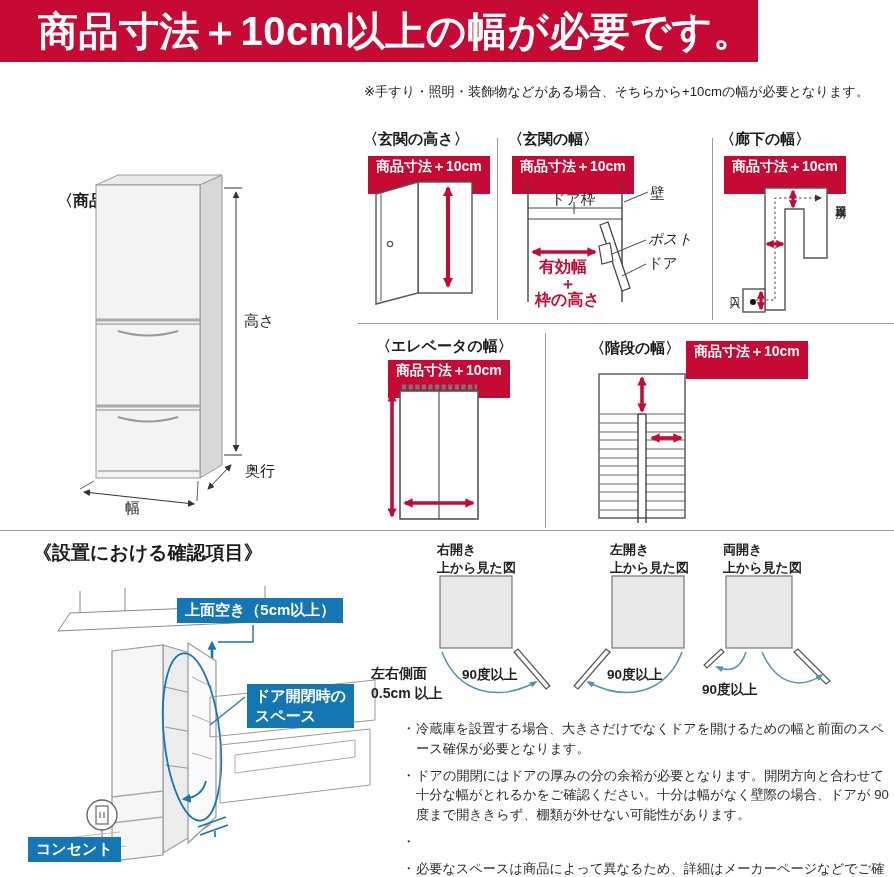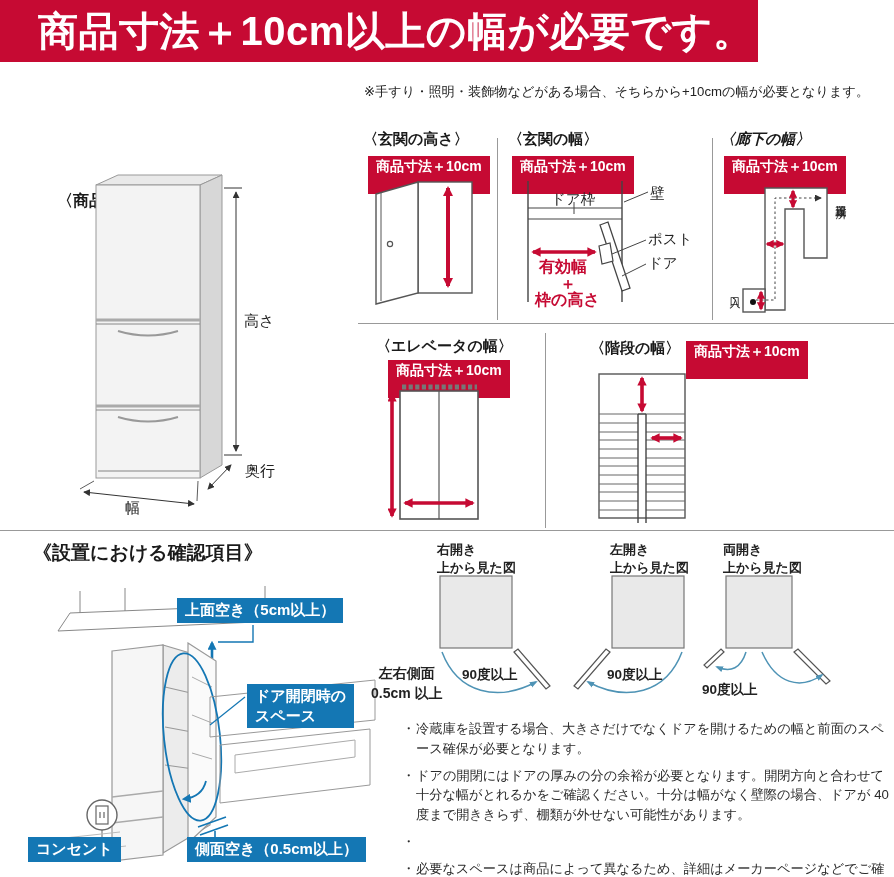--- a/index.html
+++ b/index.html
@@ -17,21 +17,21 @@
          font-size:14px;line-height:1.25;padding:2px 8px 18px;white-space:nowrap;}
   .bluelabel{display:inline-block;background:#1477B4;color:#fff;font-weight:bold;
          font-size:15px;line-height:1.3;padding:2px 8px 3px;white-space:nowrap;}
   .dim-label{font-size:15px;color:#222;white-space:nowrap;}
   .diag-label{font-size:14.5px;color:#222;white-space:nowrap;}
   .red-label{color:#C60A33;font-weight:bold;font-size:16px;white-space:nowrap;text-align:right;}
   .vtext{writing-mode:vertical-rl;font-size:11px;color:#222;letter-spacing:1px;white-space:nowrap;}
   .divider{background:#999;}
   .view-title{font-size:13px;font-weight:600;line-height:1.35;color:#222;white-space:nowrap;}
   .angle-label{font-size:13.5px;font-weight:600;color:#222;white-space:nowrap;}
-  .side-note{font-size:14px;font-weight:600;color:#222;line-height:1.4;white-space:nowrap;text-align:center;}
+  .side-note{font-size:14px;font-weight:600;color:#222;line-height:1.4;white-space:nowrap;}
   .bullets{width:488px;}
   .bullet-item{display:flex;font-size:13.2px;color:#2b2b2b;line-height:1.5;margin-bottom:7px;}
   .bullet-item .mk{flex:0 0 14px;}
 </style>
 </head>
 <body>
 
 <svg width="0" height="0" style="position:absolute">
   <defs>
     <marker id="mr" viewBox="0 0 8 8" refX="6.5" refY="4" markerWidth="2.6" markerHeight="2.6" orient="auto-start-reverse">
@@ -109,29 +109,29 @@
     <line x1="62" y1="24" x2="62" y2="36" stroke="#444" stroke-width="1"></line>
     <polygon points="88,47 96,44 118,110 110,113" fill="#fff" stroke="#444" stroke-width="1.3"></polygon>
     <polygon points="87,68 98,65 101,83 90,86" fill="#fff" stroke="#444" stroke-width="1.2"></polygon>
     <line x1="136" y1="14" x2="112" y2="24" stroke="#444" stroke-width="1"></line>
     <line x1="134" y1="62" x2="100" y2="76" stroke="#444" stroke-width="1"></line>
     <line x1="134" y1="86" x2="110" y2="98" stroke="#444" stroke-width="1"></line>
     <line x1="21" y1="74" x2="83" y2="74" stroke="#C60A33" stroke-width="3.6" marker-start="url(#mr)" marker-end="url(#mr)"></line>
   </svg>
   <div class="abs diag-label" style="left:551px;top:190px;">ドア枠</div>
   <div class="abs diag-label" style="left:650px;top:184px;">壁</div>
-  <div class="abs diag-label" style="left:648px;top:230px;">ポスト</div>
+  <div class="abs diag-label" style="left:648px;top:230px;font-style:italic;">ポスト</div>
   <div class="abs diag-label" style="left:648px;top:254px;">ドア</div>
   <div class="abs red-label" style="left:539px;top:257px;">有効幅</div>
   <div class="abs red-label" style="left:560px;top:274px;">＋</div>
   <div class="abs red-label" style="left:535px;top:290px;">枠の高さ</div>
 
   <div class="abs divider" style="left:712px;top:138px;width:1px;height:182px;"></div>
 
-  <div class="abs title17" style="left:720px;top:130px;font-style:italic;">〈廊下の幅〉</div>
+  <div class="abs title17" style="left:720px;top:130px;">〈廊下の幅〉</div>
   <div class="abs badge" style="left:724px;top:156px;">商品寸法＋10cm</div>
   <svg class="abs" style="left:725px;top:183px;" width="169" height="135" viewBox="0 0 169 135">
     <polygon points="40,5 102,5 102,75 79,75 79,26 60,26 60,127 40,127" fill="#fff" stroke="#555" stroke-width="1.4"></polygon>
     <rect x="18" y="106" width="22" height="23" fill="#fff" stroke="#555" stroke-width="1.4"></rect>
     <circle cx="28" cy="119" r="3" fill="#111"></circle>
     <path d="M31,117 H50 V15 H96" fill="none" stroke="#444" stroke-width="1" stroke-dasharray="2.5 2.5" marker-end="url(#mk)"></path>
     <line x1="68" y1="8" x2="68" y2="24" stroke="#C60A33" stroke-width="3.2" marker-start="url(#mr)" marker-end="url(#mr)"></line>
     <line x1="42" y1="61" x2="58" y2="61" stroke="#C60A33" stroke-width="3.2" marker-start="url(#mr)" marker-end="url(#mr)"></line>
     <line x1="36" y1="109" x2="36" y2="126" stroke="#C60A33" stroke-width="3.2" marker-start="url(#mr)" marker-end="url(#mr)"></line>
   </svg>
@@ -199,21 +199,20 @@
 
     <line x1="205" y1="112" x2="170" y2="140" stroke="#1477B4" stroke-width="1.2"></line>
   </svg>
 
   <div class="abs bluelabel" style="left:177px;top:598px;text-align:center;">上面空き（5cm以上）</div>
   <div class="abs bluelabel" style="left:247px;top:684px;text-align:left;">
     <span>ドア開閉時の</span><br>
     <span>スペース</span>
   </div>
   <div class="abs bluelabel" style="left:28px;top:837px;">コンセント</div>
-  <div class="abs bluelabel" style="left:187px;top:837px;">側面空き（0.5cm以上）</div>
 
   <div class="abs side-note" style="left:371px;top:664px;">
     <div>左右側面</div>
     <div>0.5cm 以上</div>
   </div>
 
   <div class="abs view-title" style="left:437px;top:541px;">
     <div>右開き</div>
     <div>上から見た図</div>
   </div>
@@ -246,21 +245,21 @@
   <div class="abs angle-label" style="left:607px;top:666px;">90度以上</div>
   <div class="abs angle-label" style="left:702px;top:681px;">90度以上</div>
 
   <div class="abs bullets" style="left:402px;top:719px;">
     <div class="bullet-item">
       <span class="mk">・</span>
       <span>冷蔵庫を設置する場合、大きさだけでなくドアを開けるための幅と前面のスペース確保が必要となります。</span>
     </div>
     <div class="bullet-item">
       <span class="mk">・</span>
-      <span>ドアの開閉にはドアの厚みの分の余裕が必要となります。開閉方向と合わせて十分な幅がとれるかをご確認ください。十分は幅がなく壁際の場合、ドアが 40 度まで開ききらず、棚類が外せない可能性があります。</span>
+      <span>ドアの開閉にはドアの厚みの分の余裕が必要となります。開閉方向と合わせて十分な幅がとれるかをご確認ください。十分は幅がなく壁際の場合、ドアが 90 度まで開ききらず、棚類が外せない可能性があります。</span>
     </div>
     <div class="bullet-item">
       <span class="mk">・</span>
     </div>
     <div class="bullet-item">
       <span class="mk">・</span>
       <span>必要なスペースは商品によって異なるため、詳細はメーカーページなどでご確認ください。</span>
     </div>
   </div>
 

